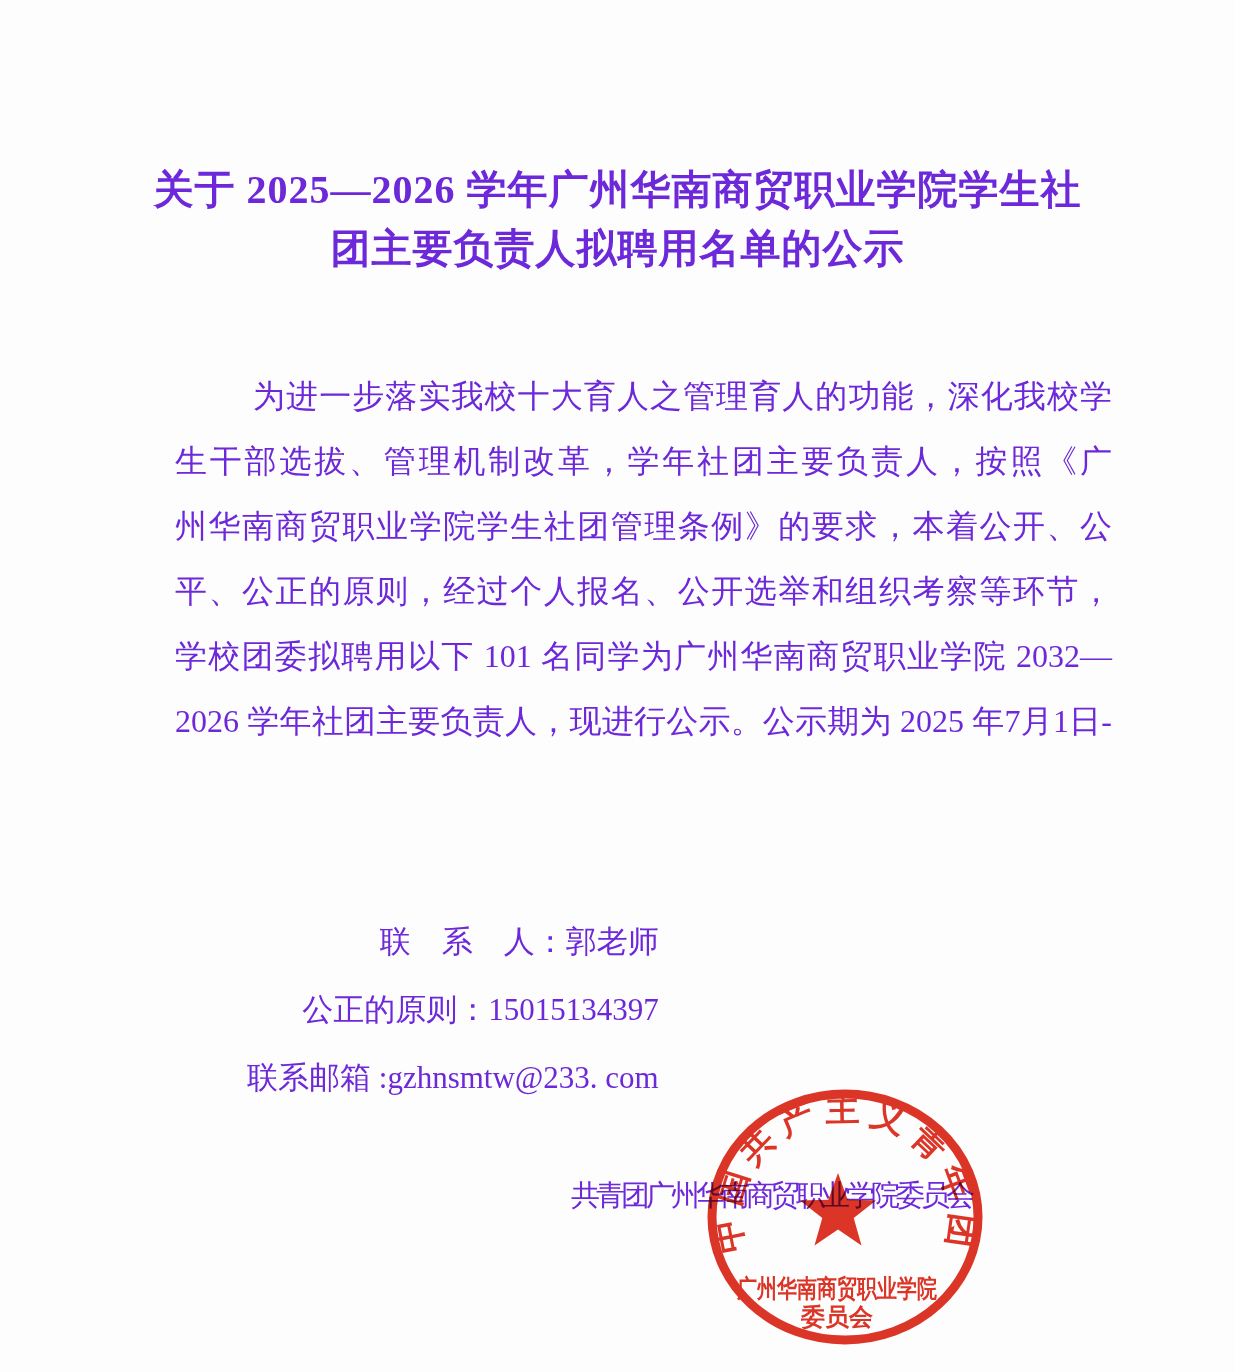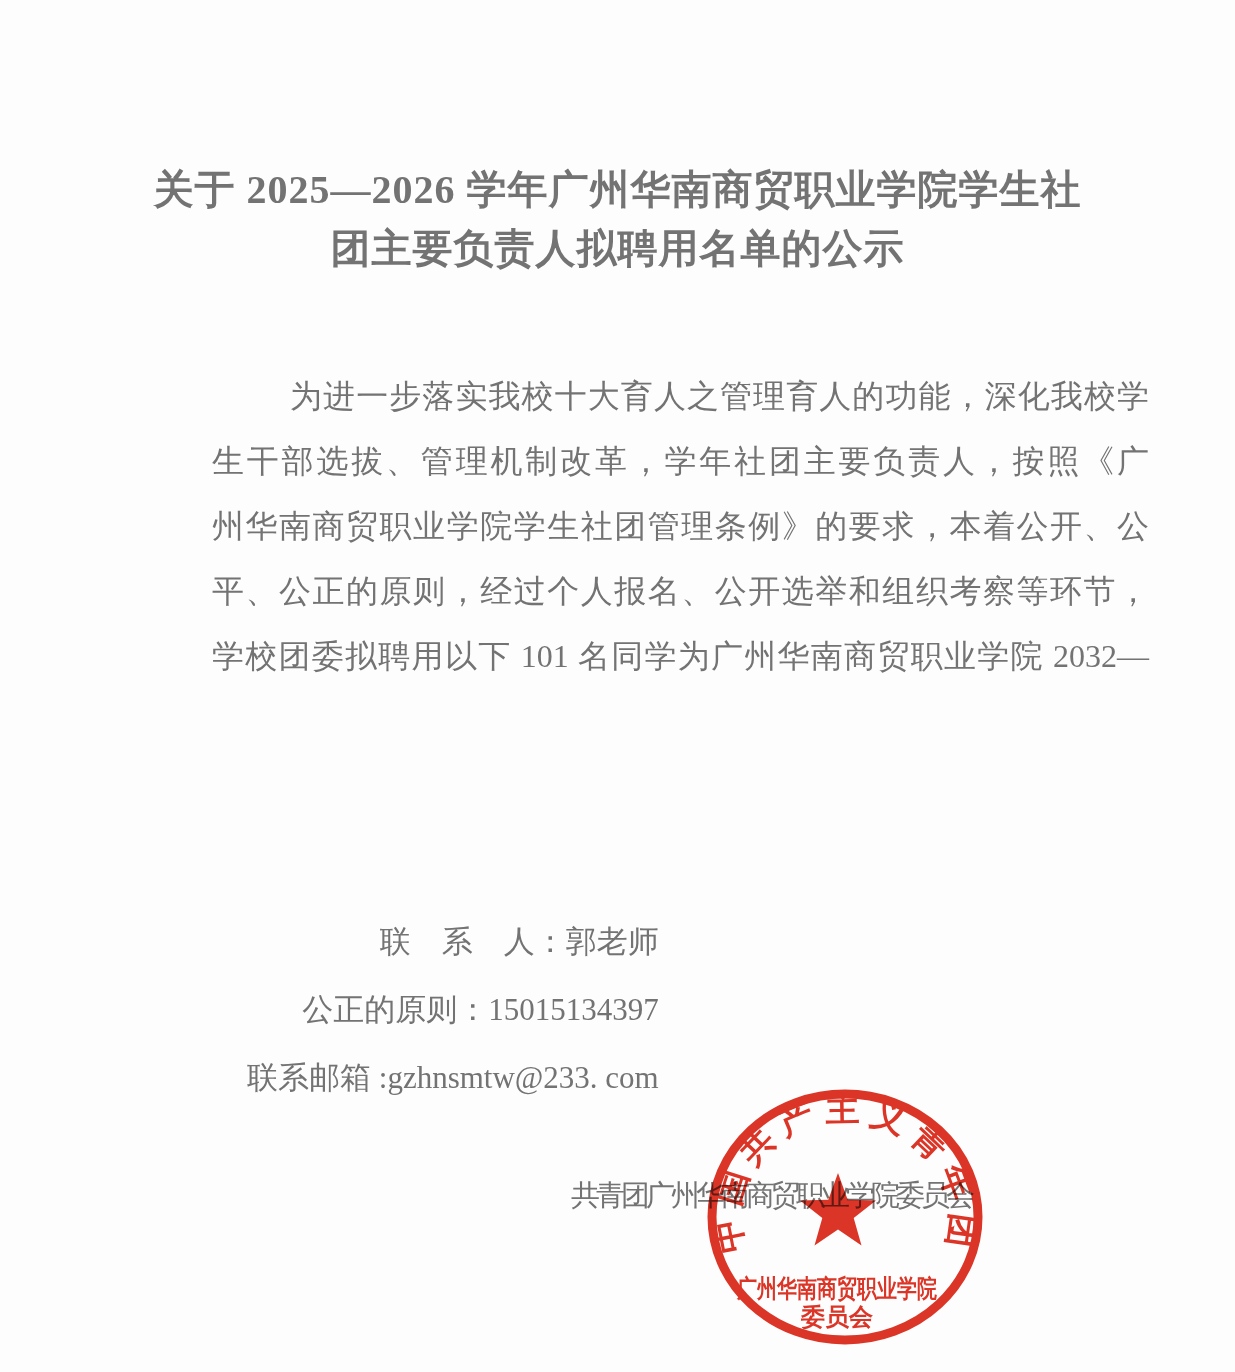--- a/index.html
+++ b/index.html
@@ -5,21 +5,21 @@
   html, body {
     margin: 0;
     padding: 0;
     background: #ffffff;
   }
   .page {
     position: relative;
     width: 1235px;
     height: 1372px;
     background: #fdfdfd;
-    color: #737373;
+    color: #6d28d9;
     font-family: "Liberation Serif", "DejaVu Serif", serif;
     overflow: hidden;
   }
   .doc-title {
     position: absolute;
     top: 160px;
     left: 0;
     width: 1235px;
     text-align: center;
     font-size: 40px;
@@ -27,21 +27,20 @@
     line-height: 59px;
     letter-spacing: 1px;
   }
   .doc-body {
     position: absolute;
     top: 364px;
     left: 175px;
     width: 937px;
     font-size: 32px;
     line-height: 65px;
-    margin-left: 37px;
   }
   .body-line {
     height: 65px;
     text-align: justify;
     text-align-last: justify;
     white-space: nowrap;
   }
   .body-line.first { text-indent: 78px; }
   .body-line.last {
     text-align: left;
@@ -95,20 +94,21 @@
     <div>关于 2025—2026 学年广州华南商贸职业学院学生社</div>
     <div>团主要负责人拟聘用名单的公示</div>
   </div>
 
   <div class="doc-body">
     <div class="body-line first">为进一步落实我校十大育人之管理育人的功能，深化我校学</div>
     <div class="body-line">生干部选拔、管理机制改革，学年社团主要负责人，按照《广</div>
     <div class="body-line">州华南商贸职业学院学生社团管理条例》的要求，本着公开、公</div>
     <div class="body-line">平、公正的原则，经过个人报名、公开选举和组织考察等环节，</div>
     <div class="body-line">学校团委拟聘用以下 101 名同学为广州华南商贸职业学院 2032—</div>
+    <div class="body-line">2026 学年社团主要负责人，现进行公示。公示期为 2025 年7月1日-</div>
   </div>
 
   <div class="contact-block">
     <div class="contact-row">
       <span>联　系　人：</span><span>郭老师</span>
     </div>
     <div class="contact-row">
       <span>公正的原则：</span><span>15015134397</span>
     </div>
     <div class="contact-row">

